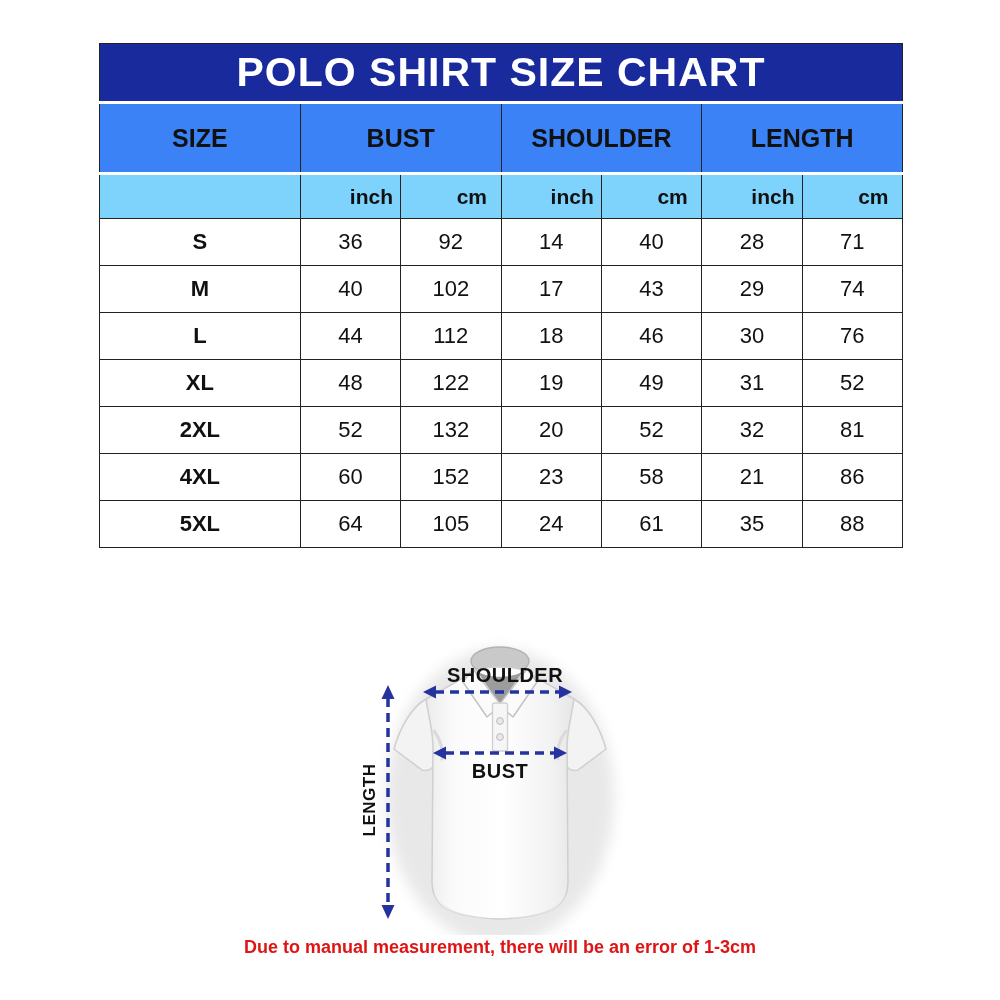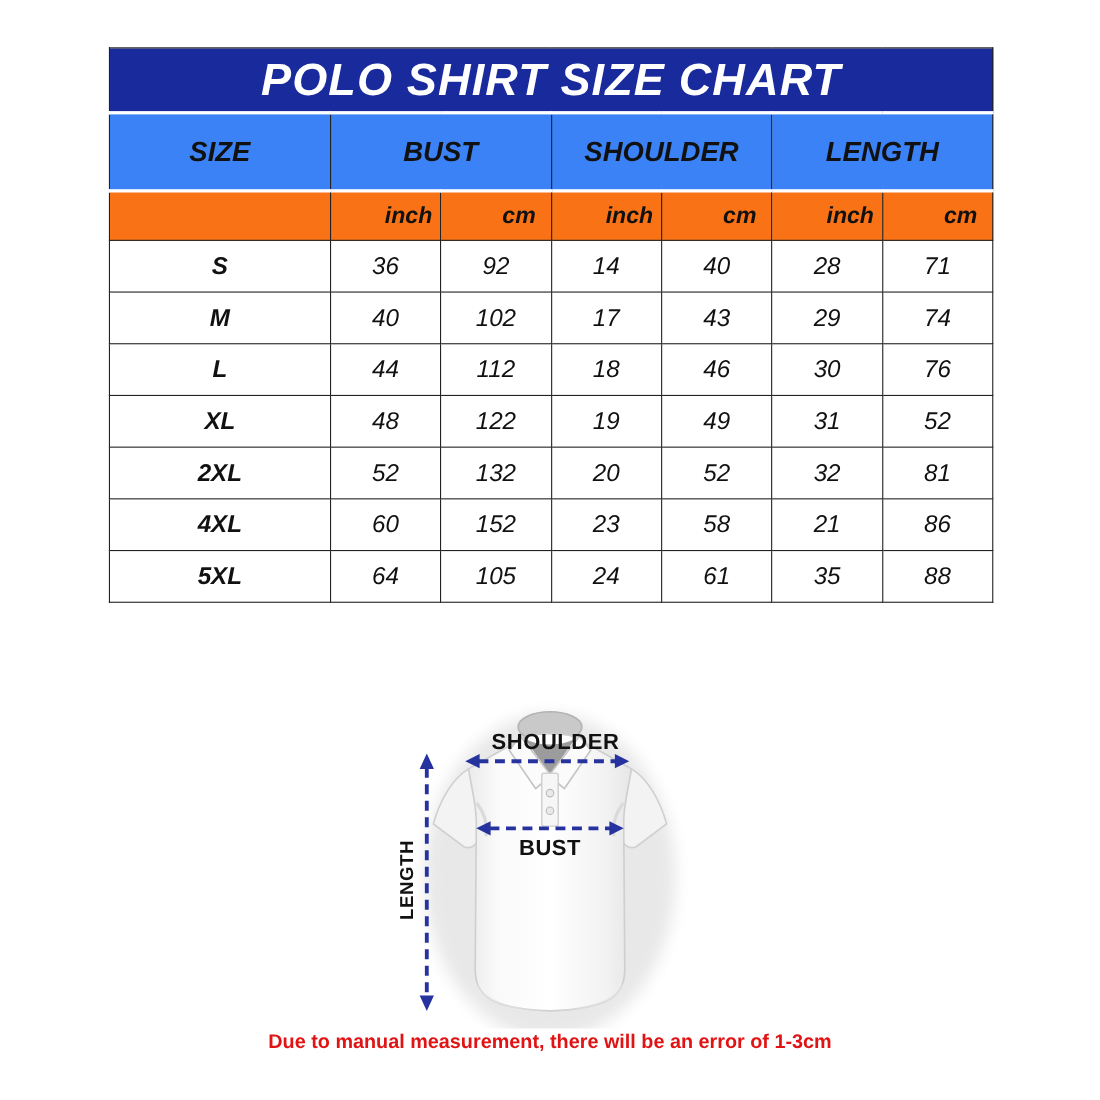--- a/index.html
+++ b/index.html
@@ -9,21 +9,20 @@
     font-family: "Liberation Sans", sans-serif;
     position: relative;
     overflow: hidden;
   }
 
   
   .chart-wrap {
     position: absolute;
     left: 99px; top: 43px;
     width: 804px;
-    font-style: italic;
   }
   table.size-chart {
     border-collapse: collapse;
     table-layout: fixed;
     width: 100%;
   }
   table.size-chart td, table.size-chart th {
     border: 1px solid #222222;
     text-align: center;
     vertical-align: middle;
@@ -42,21 +41,21 @@
     background: #3b82f6;
     font-weight: bold;
     font-size: 25px;
     height: 71px;
     border-bottom: 3px solid #ffffff;
   }
   tr.unit-row td {
     font-weight: bold;
     font-size: 21px;
     height: 45px;
-    background: #f97316;
+    background: #7dd3fc;
     padding-left: 42px;
   }
   tr.data-row td {
     font-size: 22px;
     height: 47px;
     background: #ffffff;
   }
   tr.data-row td.size-cell { font-weight: bold; }
 
   

